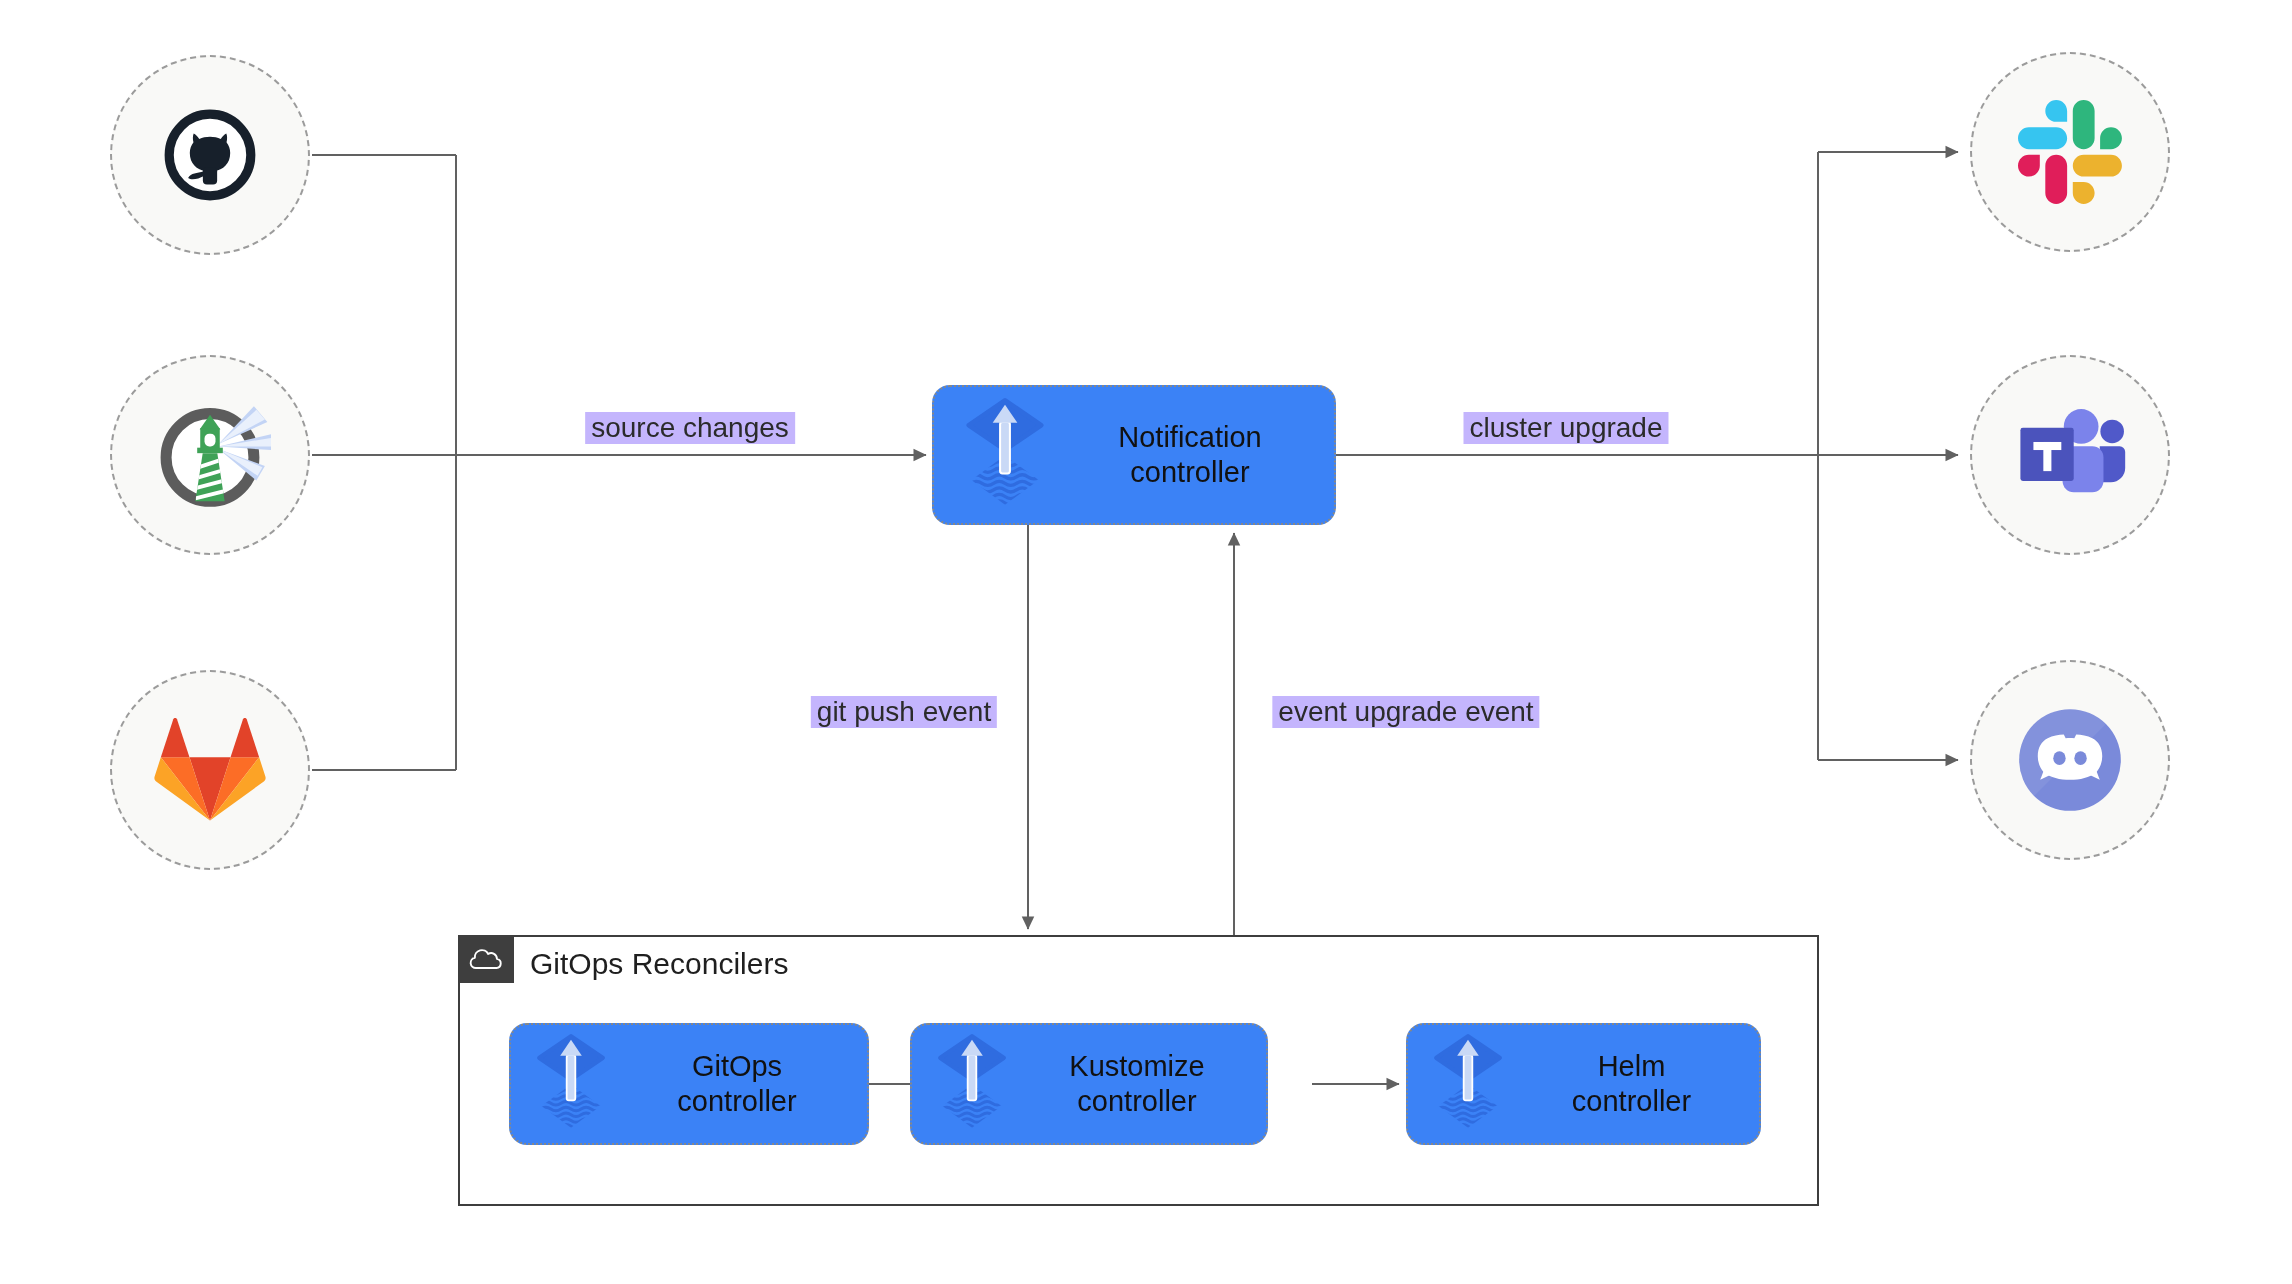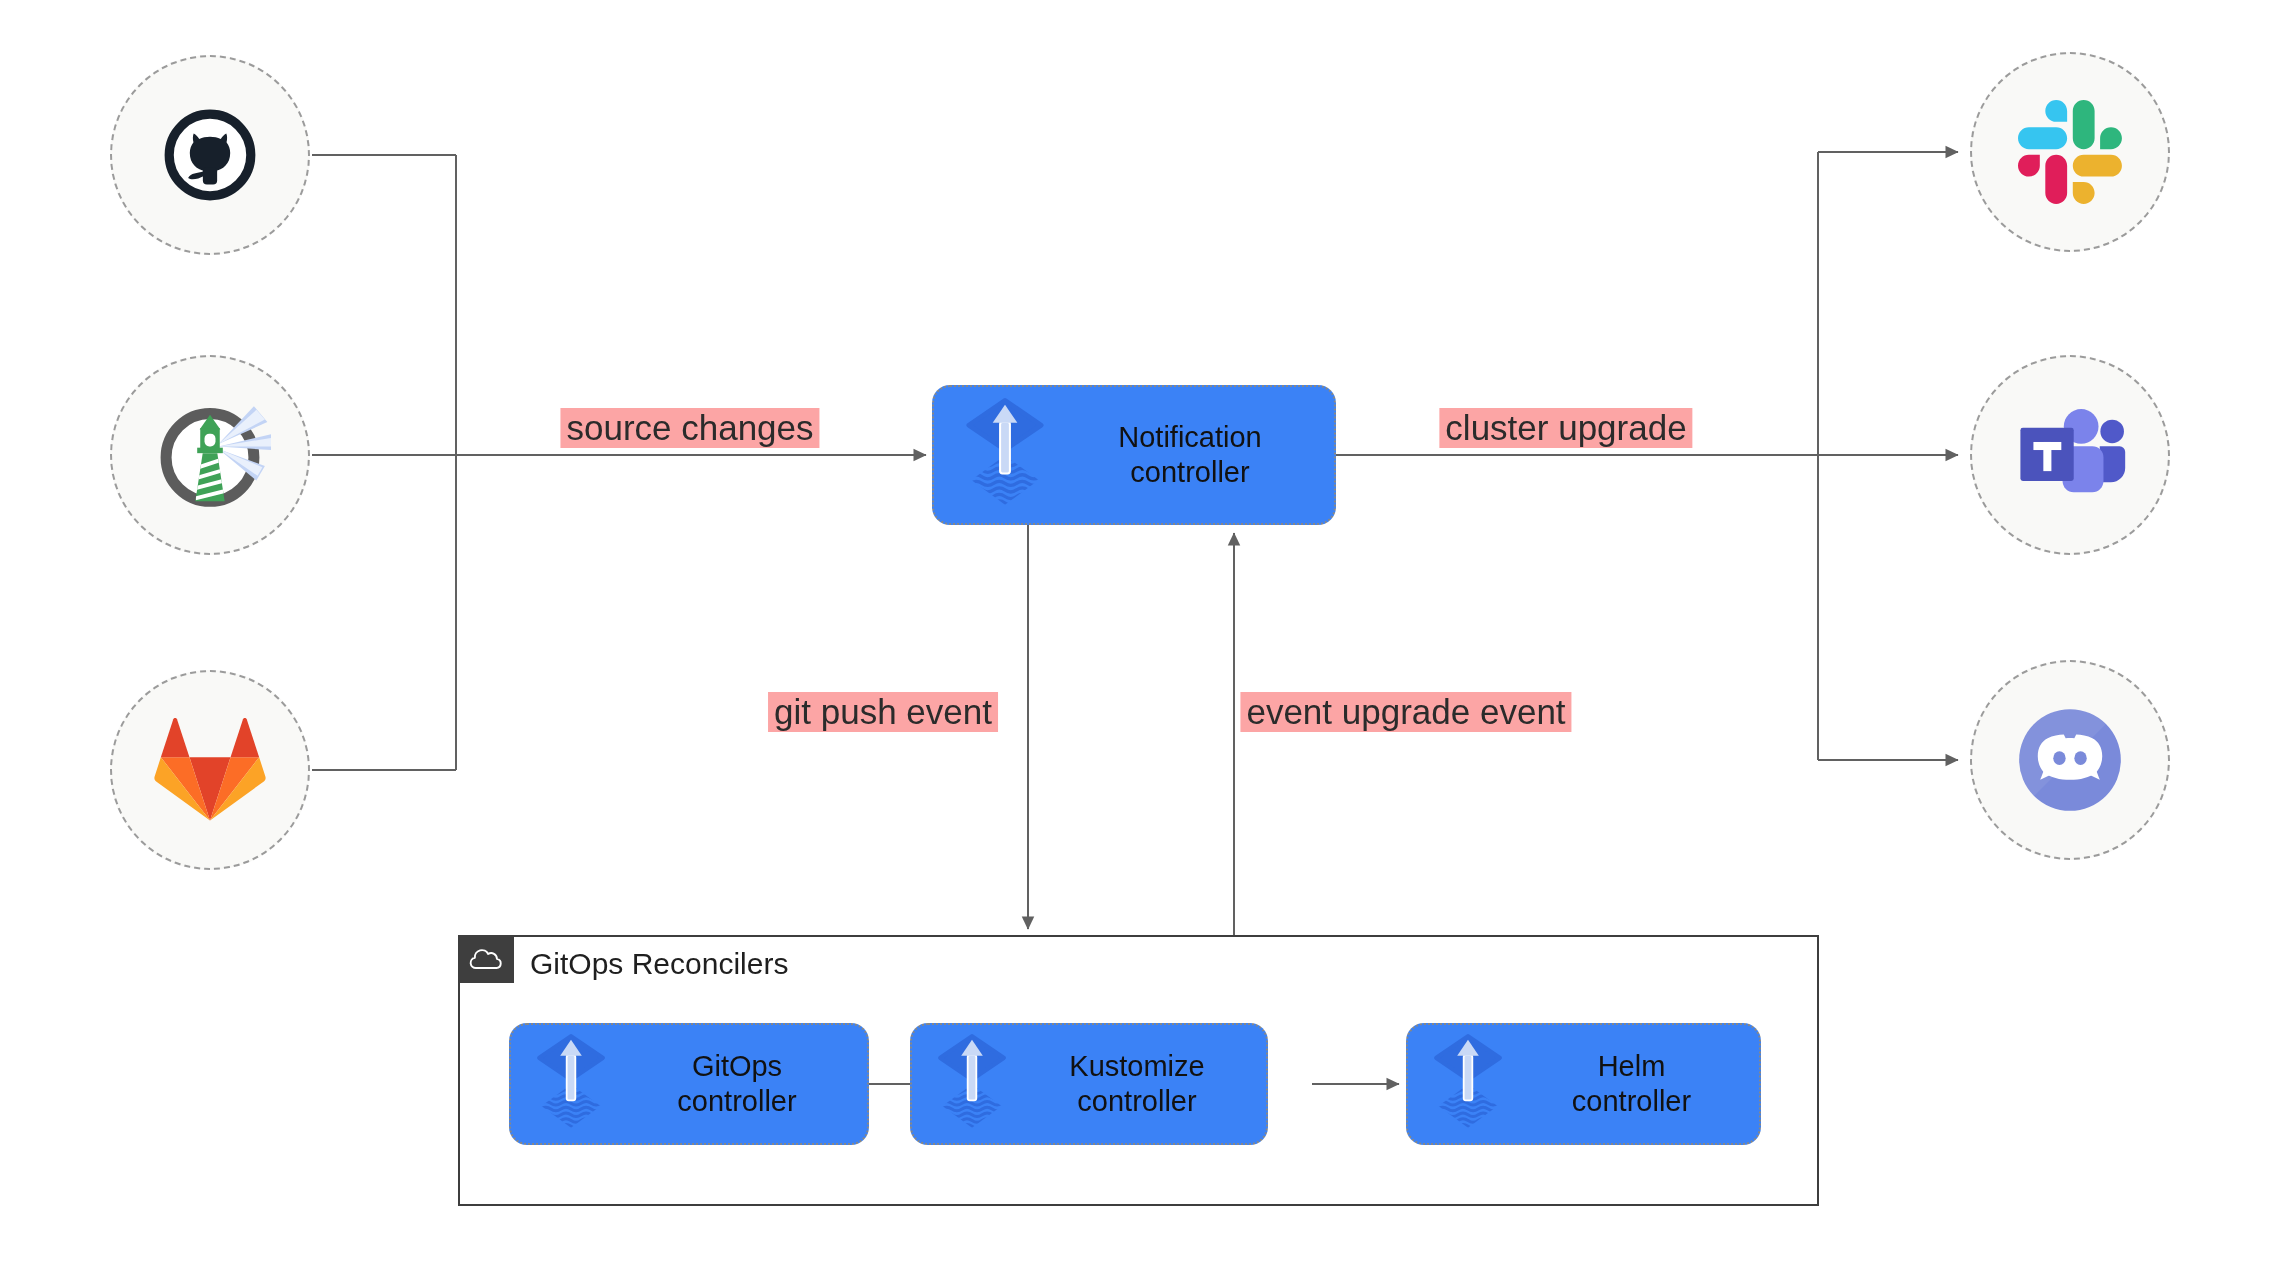--- a/index.html
+++ b/index.html
@@ -14,22 +14,22 @@
     display:flex;align-items:center;justify-content:center;
   }
   .node{
     position:absolute;background:#3b82f6;border:2px dotted #878787;border-radius:18px;
     box-sizing:border-box;display:flex;align-items:center;
   }
   .node-label{
     flex:1;text-align:center;font-size:29px;line-height:1.2;white-space:pre-line;color:#111;
   }
   .edge-label{
-    position:absolute;transform:translate(-50%,-50%);font-size:35px;color:#2b2b2b;
-    white-space:nowrap;background:#fca5a5;padding:0 6px;
+    position:absolute;transform:translate(-50%,-50%);font-size:28px;color:#2b2b2b;
+    white-space:nowrap;background:#c4b5fd;padding:0 6px;
   }
   .container-box{
     position:absolute;left:458px;top:935px;width:1361px;height:271px;
     border:2px solid #3e3e3e;box-sizing:border-box;background:transparent;
   }
   .badge{
     position:absolute;left:-2px;top:-2px;width:56px;height:48px;background:#3e3e3e;
     display:flex;align-items:center;justify-content:center;
   }
   .container-label{position:absolute;left:70px;top:10px;font-size:30px;color:#1f1f1f;}
@@ -205,21 +205,21 @@
   <div class="node" style="left:932px;top:385px;width:404px;height:140px;padding-left:30px;">
     <svg class="icon" width="82" height="115">
         <use href="#flux-icon"></use>
       </svg>
     <div class="node-label">Notification
 controller</div>
   </div>
 
   <div class="edge-label" style="left:690px;top:428px;">source changes</div>
   <div class="edge-label" style="left:1566px;top:428px;">cluster upgrade</div>
-  <div class="edge-label" style="left:883px;top:712px;">git push event</div>
+  <div class="edge-label" style="left:904px;top:712px;">git push event</div>
   <div class="edge-label" style="left:1406px;top:712px;">event upgrade event</div>
 
   <div class="container-box">
     <div class="badge">
       <svg class="icon" width="38" height="29">
           <use href="#cloud-icon"></use>
         </svg>
     </div>
     <div class="container-label">GitOps Reconcilers</div>
   </div>

